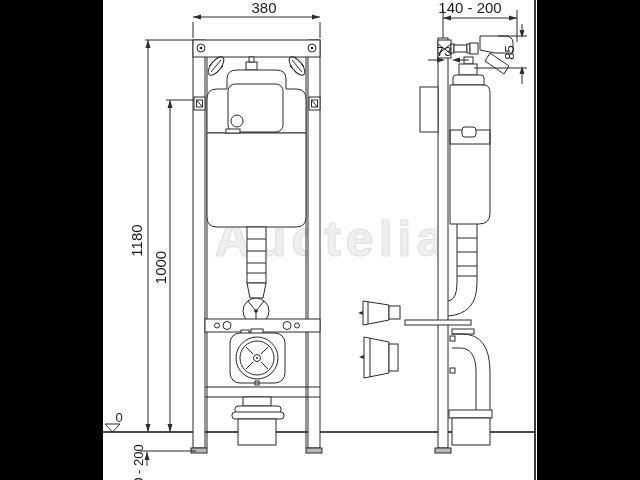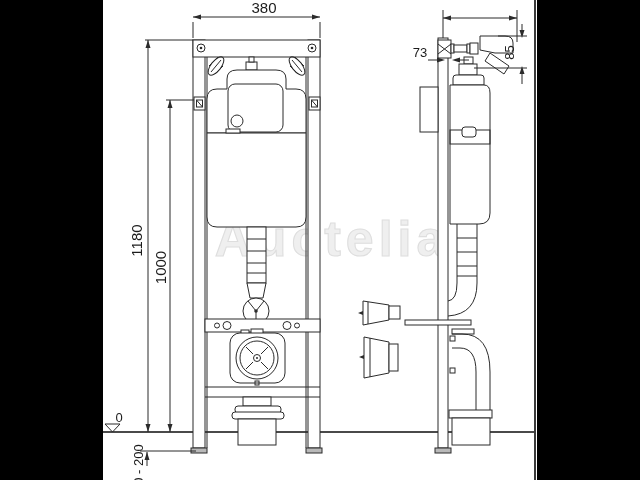--- a/index.html
+++ b/index.html
@@ -255,20 +255,21 @@
         <polygon class="fd" points="522,38 519.5,30 524.5,30"></polygon>
         <line x1="522" y1="74" x2="522" y2="84"></line>
         <polygon class="fd" points="522,66 519.5,74 524.5,74"></polygon>
         <line x1="498" y1="36" x2="527" y2="36"></line>
         <line x1="474" y1="68" x2="527" y2="68"></line>
       </g>
     </g>
   </svg>
 
   <div class="label f15" style="left:240px;top:0;width:48px;">380</div>
-  <div class="label f13" style="left:408px;top:46px;width:24px;">73</div>
+  <div class="label f15" style="left:428px;top:0;width:84px;">140 - 200</div>
+  <div class="label f13" style="left:432px;top:46px;width:24px;font-family:Liberation Mono, monospace;">73</div>
   <div class="label f13 rot" style="left:494px;top:46px;width:30px;">85</div>
   <div class="label f15 rot" style="left:116px;top:233px;width:40px;">1180</div>
   <div class="label f15 rot" style="left:140px;top:260px;width:40px;">1000</div>
   <div class="label f13" style="left:112px;top:411px;width:14px;">0</div>
   <div class="label f13 rot" style="left:103px;top:458px;width:70px;">0 - 200</div>
 
 </div>
 
 </body></html>

